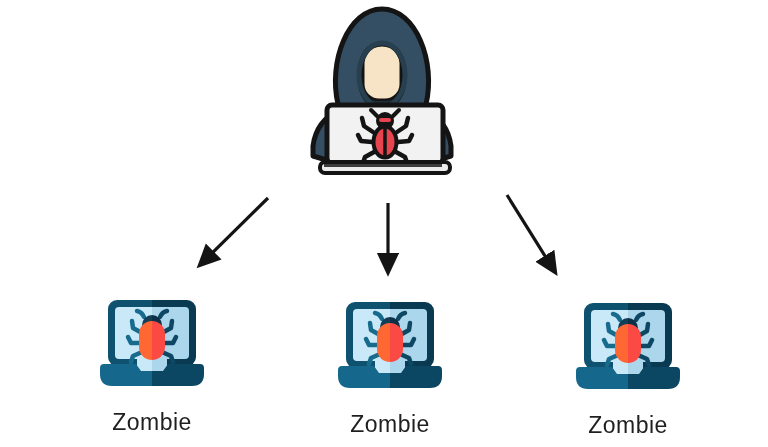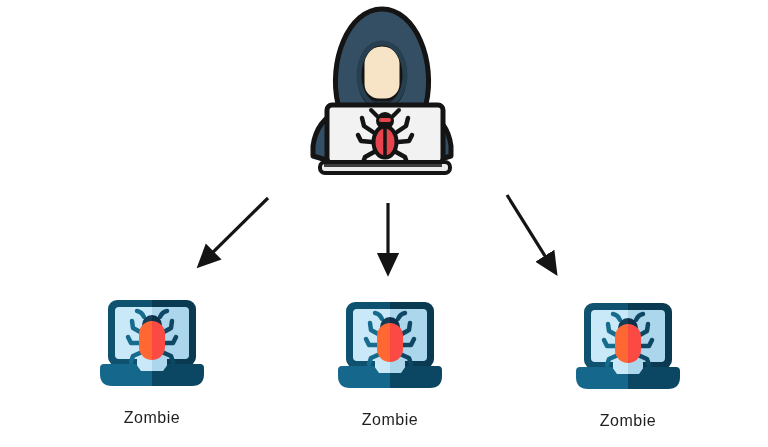--- a/index.html
+++ b/index.html
@@ -37,21 +37,21 @@
     flex-direction: column;
     align-items: center;
   }
   .zombie-node .laptop-svg {
     width: 104px;
     height: 88px;
     display: block;
   }
   .zombie-label {
     margin-top: 21px;
-    font-size: 16px;
+    font-size: 23px;
     letter-spacing: 0.5px;
     color: #1f1f1f;
     white-space: nowrap;
   }
   .node-1 { left: 100px; top: 300px; }
   .node-2 { left: 338px; top: 302px; }
   .node-3 { left: 576px; top: 303px; }
   .defs-holder { position: absolute; width: 0; height: 0; overflow: hidden; }
 </style>
 </head>

